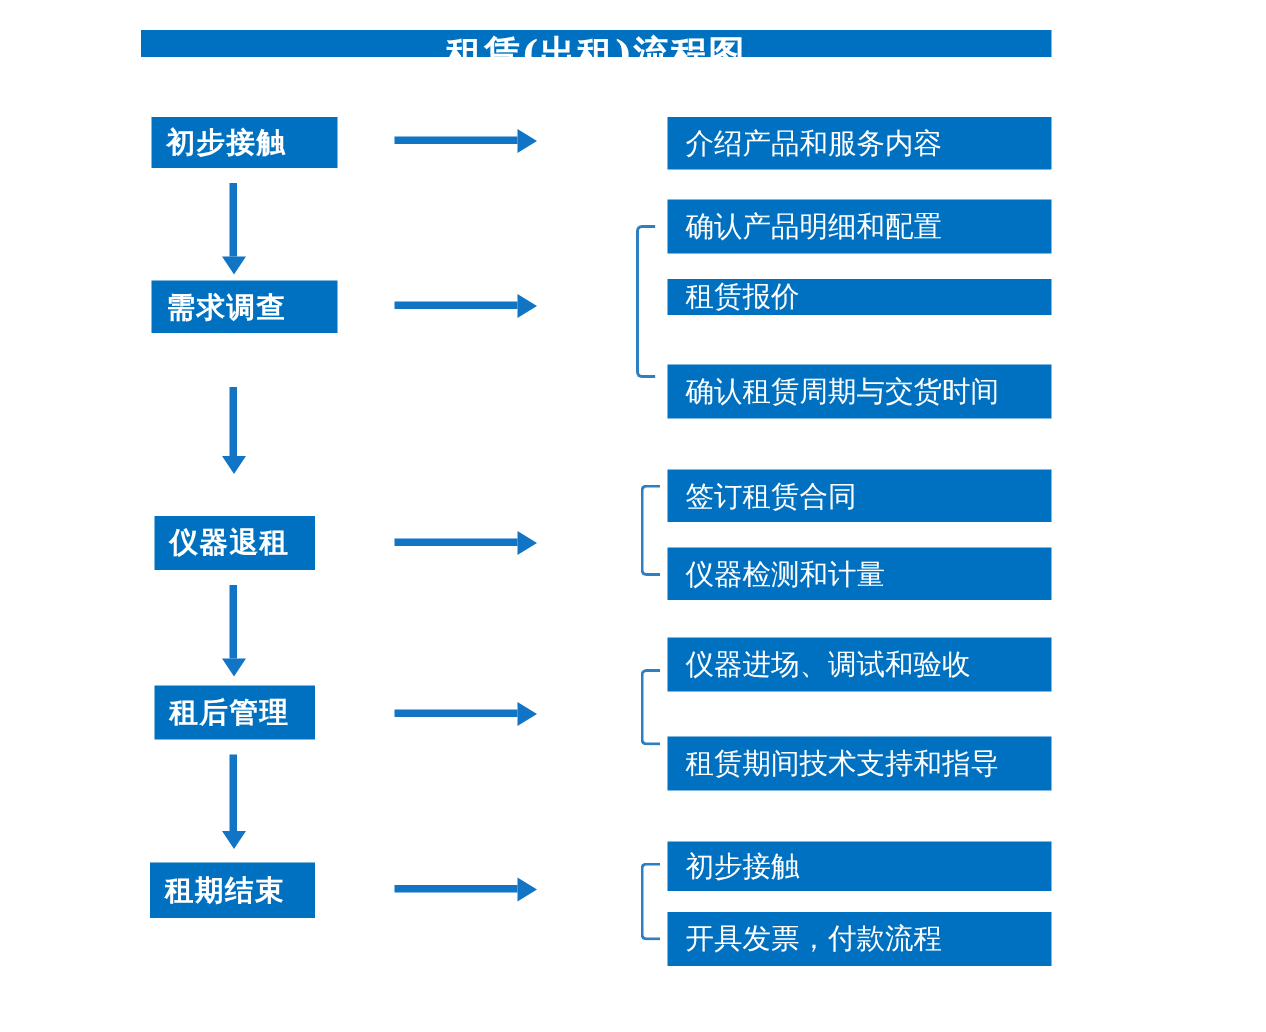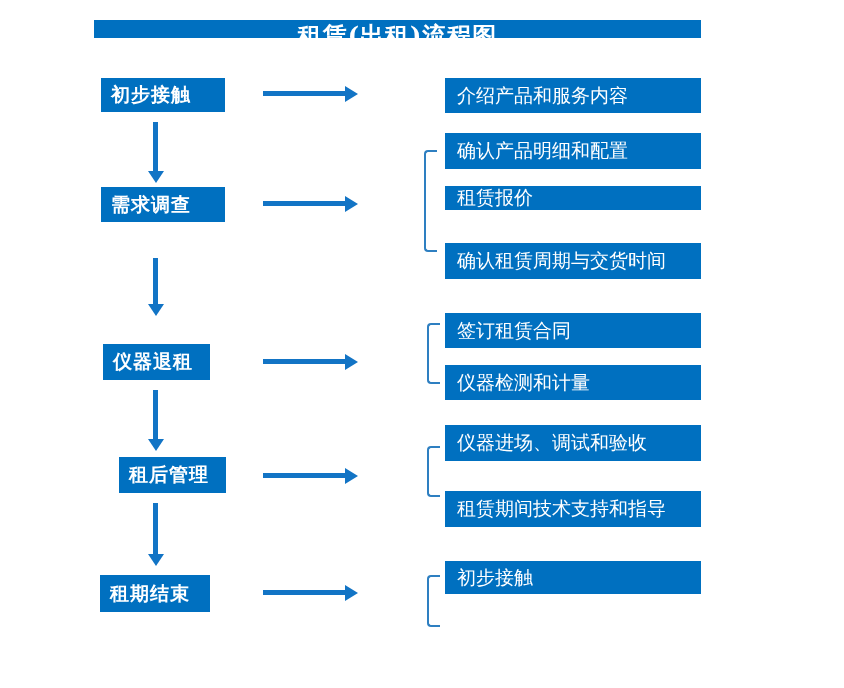--- a/index.html
+++ b/index.html
@@ -101,21 +101,21 @@
 </head>
 <body>
 
 <div class="canvas">
 
   <div class="titlebar">租赁(出租)流程图</div>
 
   <div class="lbox" style="left:101px;top:78px;width:124px;height:34px">初步接触</div>
   <div class="lbox" style="left:101px;top:187px;width:124px;height:35px">需求调查</div>
   <div class="lbox" style="left:103px;top:344px;width:107px;height:36px">仪器退租</div>
-  <div class="lbox" style="left:119px;top:457px;width:107px;height:36px">租后管理</div>
+  <div class="lbox" style="left:103px;top:457px;width:107px;height:36px">租后管理</div>
   <div class="lbox" style="left:100px;top:575px;width:110px;height:37px">租期结束</div>
 
   <div class="varrow" style="left:153px;top:122px;height:49px"></div>
   <div class="varrow" style="left:153px;top:258px;height:46px"></div>
   <div class="varrow" style="left:153px;top:390px;height:49px"></div>
   <div class="varrow" style="left:153px;top:503px;height:51px"></div>
 
   <div class="harrow" style="left:263px;top:91px;width:82px"></div>
   <div class="harrow" style="left:263px;top:201px;width:82px"></div>
   <div class="harrow" style="left:263px;top:359px;width:82px"></div>
@@ -133,14 +133,15 @@
   <div class="rbox" style="top:186px;height:24px">租赁报价</div>
   <div class="rbox" style="top:243px;height:36px">确认租赁周期与交货时间</div>
 
   <div class="rbox" style="top:365px;height:35px">仪器检测和计量</div>
   <div class="rbox" style="top:313px;height:35px">签订租赁合同</div>
 
   <div class="rbox" style="top:425px;height:36px">仪器进场、调试和验收</div>
   <div class="rbox" style="top:491px;height:36px">租赁期间技术支持和指导</div>
 
   <div class="rbox" style="top:561px;height:33px">初步接触</div>
+  <div class="rbox" style="top:608px;height:36px">开具发票，付款流程</div>
 
 </div>
 
 </body></html>

